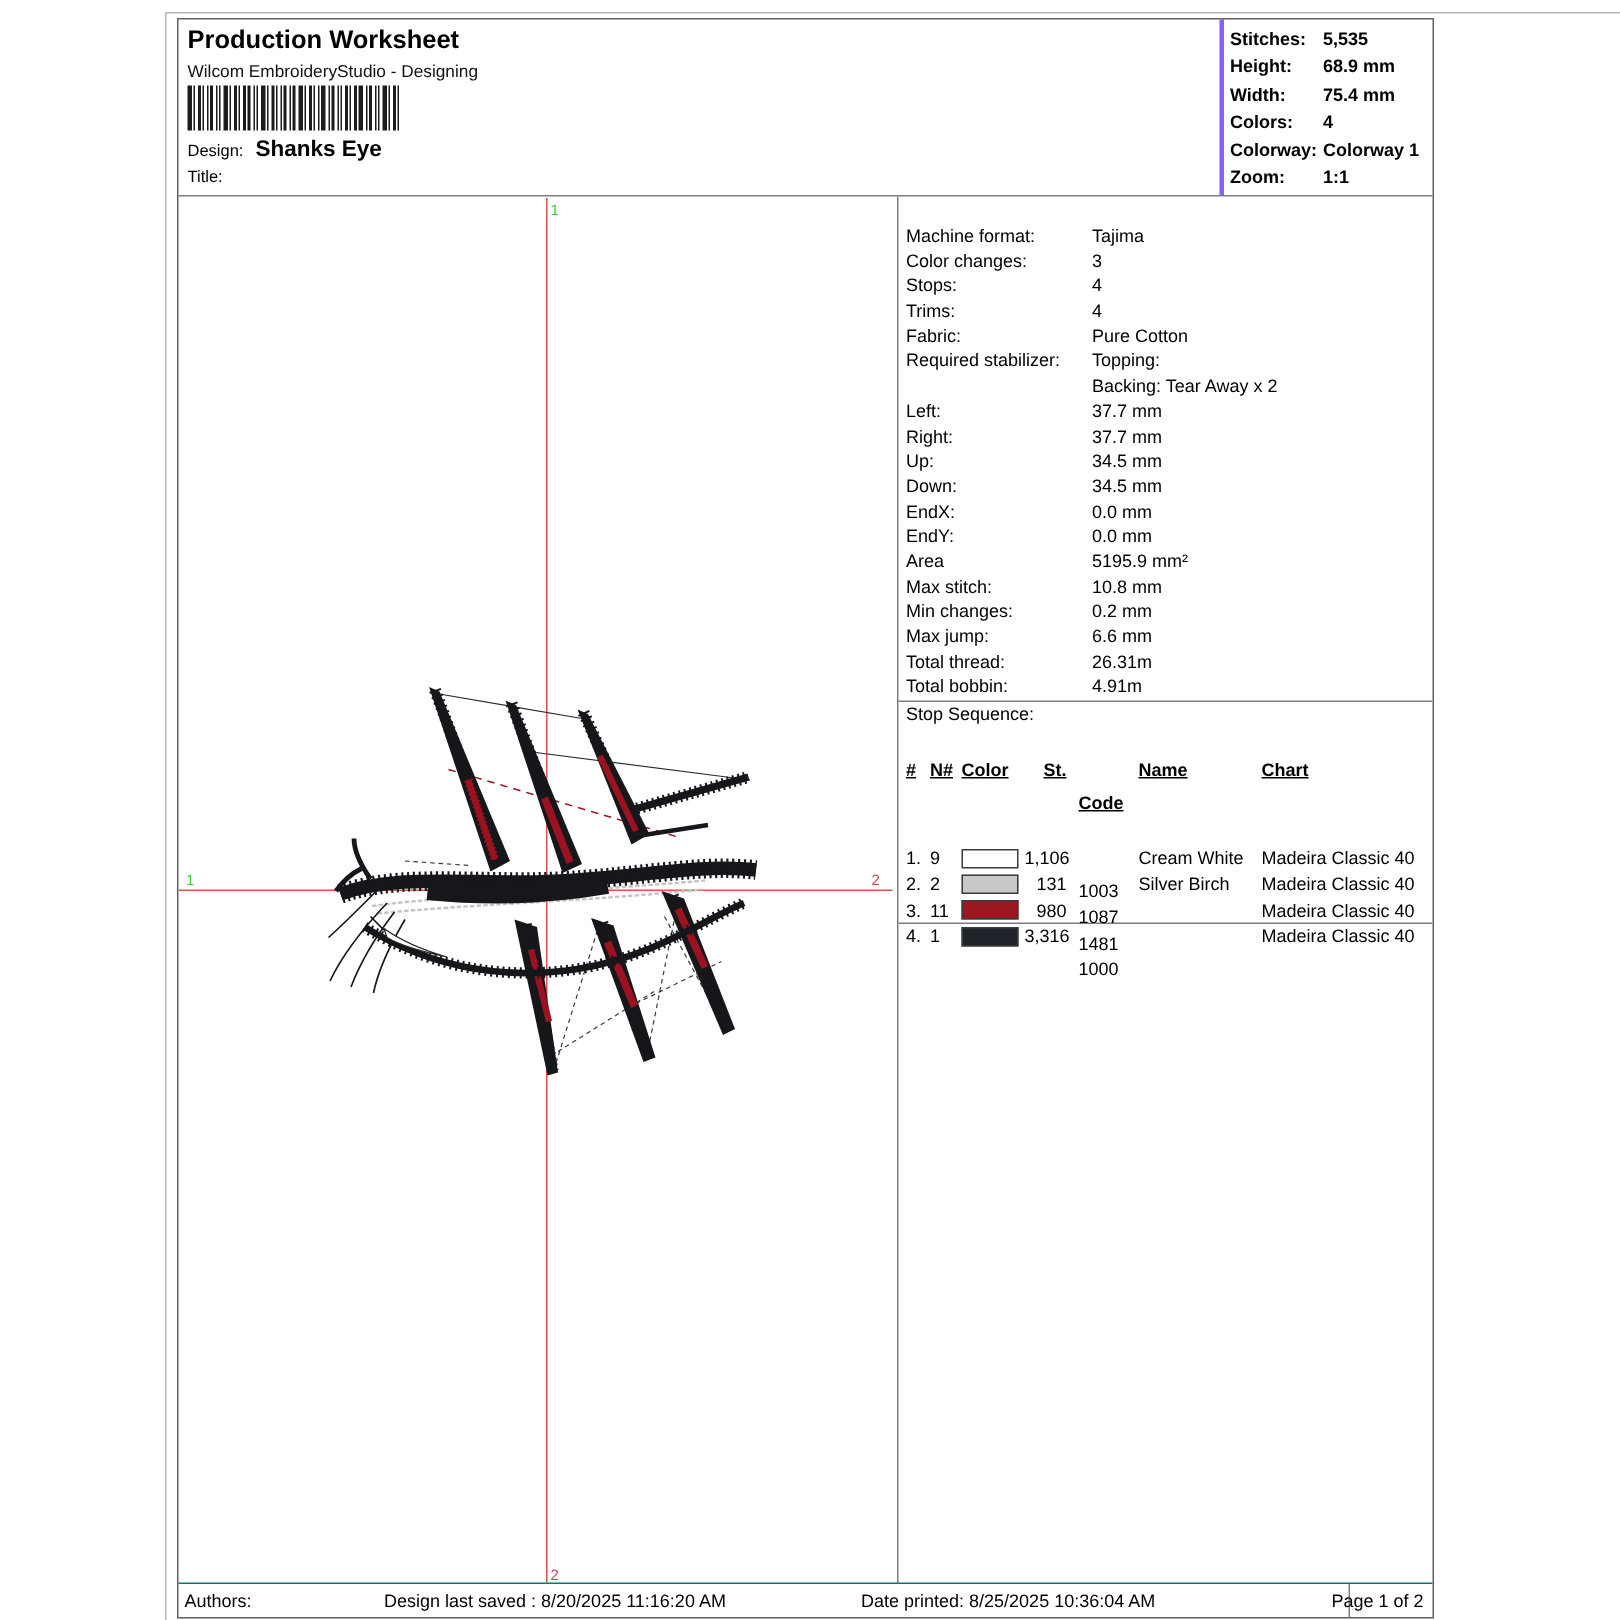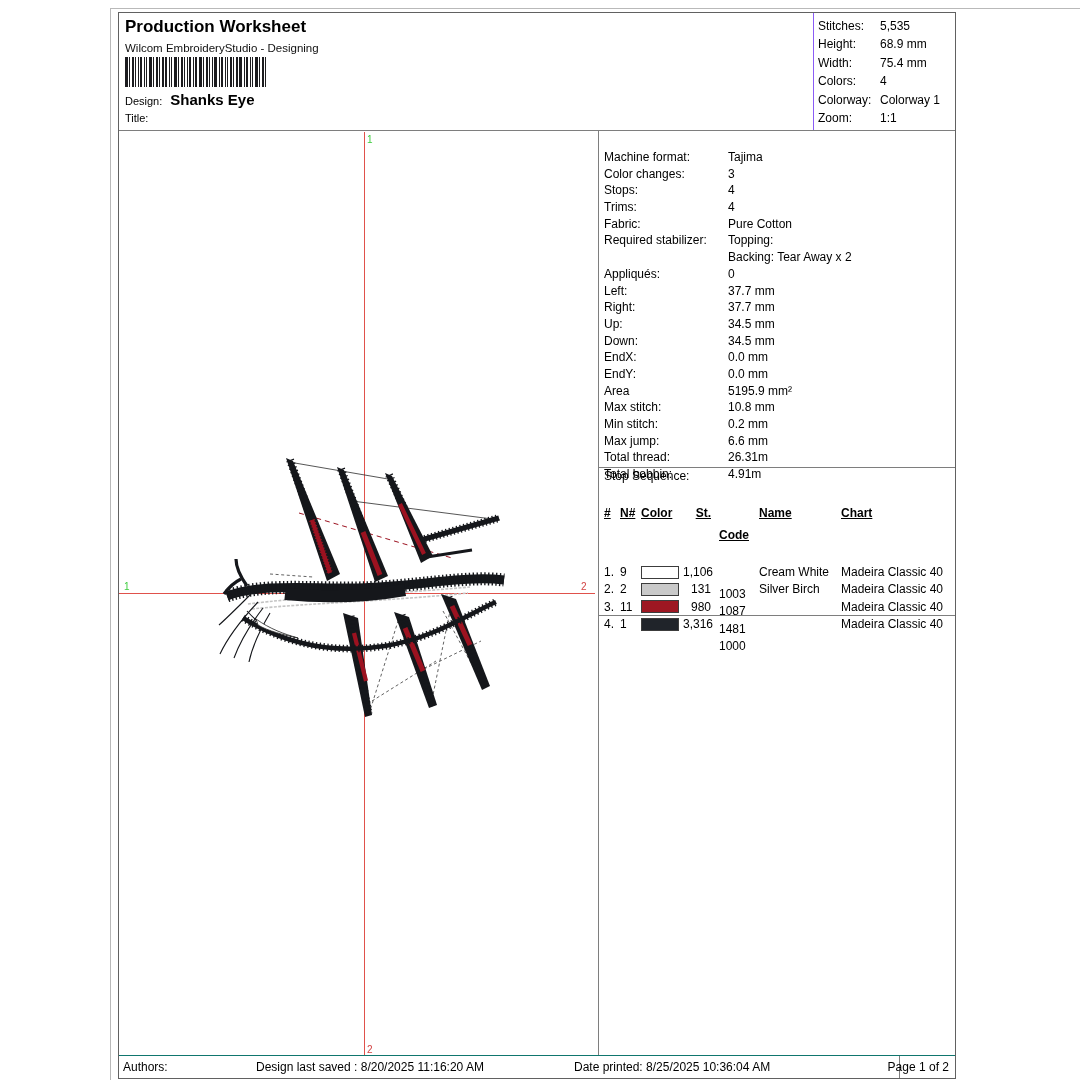--- a/index.html
+++ b/index.html
@@ -14,22 +14,22 @@
   
   #header{position:absolute;left:0;top:0;width:100%;height:117px;border-bottom:1px solid #7e7e7e;}
   #hl{position:absolute;left:6px;top:4px;right:150px;}
   .h-title{font-size:17px;font-weight:bold;letter-spacing:0;}
   .h-sub{font-size:11.5px;margin-top:5px;color:#111;}
   #barcode{margin-top:3px;height:30px;width:172px;display:flex;align-items:stretch;}
   #barcode .bar{background:#1c1c1f;}
   .design-row{margin-top:4px;font-size:11px;display:flex;align-items:baseline;gap:8px;}
   .design-name{font-size:15px;font-weight:bold;}
   .title-row{margin-top:4px;font-size:11px;}
-  #stats{position:absolute;right:0;top:0;width:142px;height:117px;border-left:1px solid #8b5cf6;
-         padding:4px 0 0 4px;box-sizing:border-box;}
+  #stats{position:absolute;right:0;top:0;width:142px;height:117px;border-left:3px solid #8b5cf6;
+         padding:4px 0 0 4px;box-sizing:border-box;font-weight:bold;}
   .stat-row{display:flex;font-size:12px;line-height:18.4px;}
   .stat-row .sl{width:62px;flex:none;}
   .stat-row .svl{white-space:nowrap;}
   
   #canvas{position:absolute;left:0;top:118px;width:479px;height:925px;border-right:1px solid #7e7e7e;}
   #canvas svg{display:block;}
   #details{position:absolute;left:480px;top:118px;right:0;height:925px;font-size:12px;}
   #kv{padding-top:2px;}
   .kv-row{position:relative;line-height:16.7px;}
   .kv-row .kl{position:absolute;left:5px;top:0;white-space:pre-line;}
@@ -266,24 +266,20 @@
           <div class="kv-row" style="height: 16.7px;">
             <span class="kl">Fabric:</span>
             <span class="kv">Pure Cotton</span>
           </div>
           <div class="kv-row" style="height: 33.4px;">
             <span class="kl">Required stabilizer:</span>
             <span class="kv">Topping:
 Backing: Tear Away x 2</span>
           </div>
           <div class="kv-row" style="height: 16.7px;">
-            <span class="kl">Appliqués:</span>
-            <span class="kv">0</span>
-          </div>
-          <div class="kv-row" style="height: 16.7px;">
             <span class="kl">Left:</span>
             <span class="kv">37.7 mm</span>
           </div>
           <div class="kv-row" style="height: 16.7px;">
             <span class="kl">Right:</span>
             <span class="kv">37.7 mm</span>
           </div>
           <div class="kv-row" style="height: 16.7px;">
             <span class="kl">Up:</span>
             <span class="kv">34.5 mm</span>
@@ -302,21 +298,21 @@
           </div>
           <div class="kv-row" style="height: 16.7px;">
             <span class="kl">Area</span>
             <span class="kv">5195.9 mm²</span>
           </div>
           <div class="kv-row" style="height: 16.7px;">
             <span class="kl">Max stitch:</span>
             <span class="kv">10.8 mm</span>
           </div>
           <div class="kv-row" style="height: 16.7px;">
-            <span class="kl">Min stitch:</span>
+            <span class="kl">Min changes:</span>
             <span class="kv">0.2 mm</span>
           </div>
           <div class="kv-row" style="height: 16.7px;">
             <span class="kl">Max jump:</span>
             <span class="kv">6.6 mm</span>
           </div>
           <div class="kv-row" style="height: 16.7px;">
             <span class="kl">Total thread:</span>
             <span class="kv">26.31m</span>
           </div>

